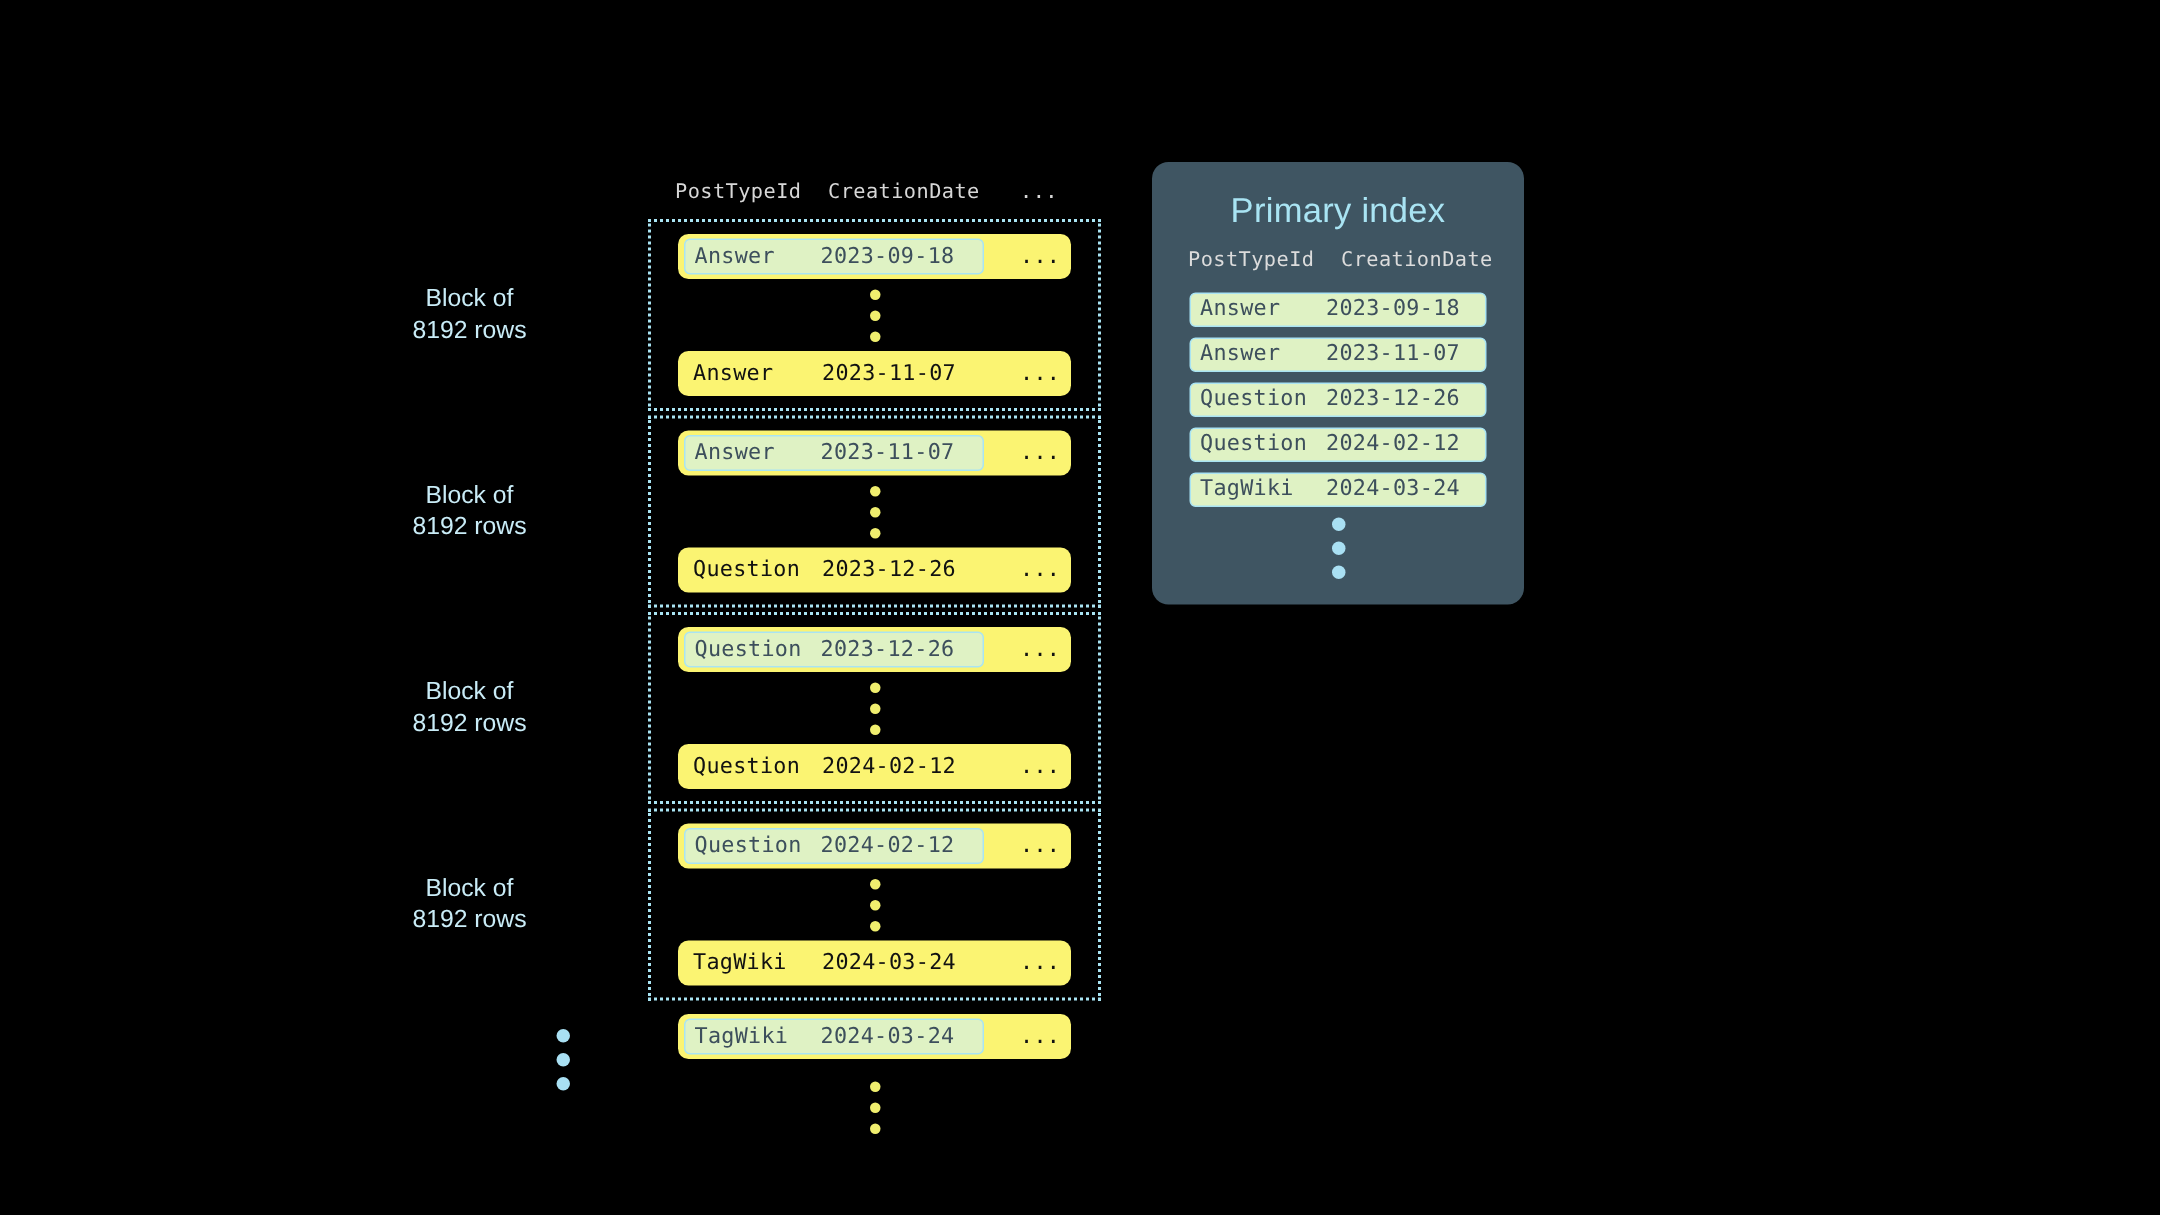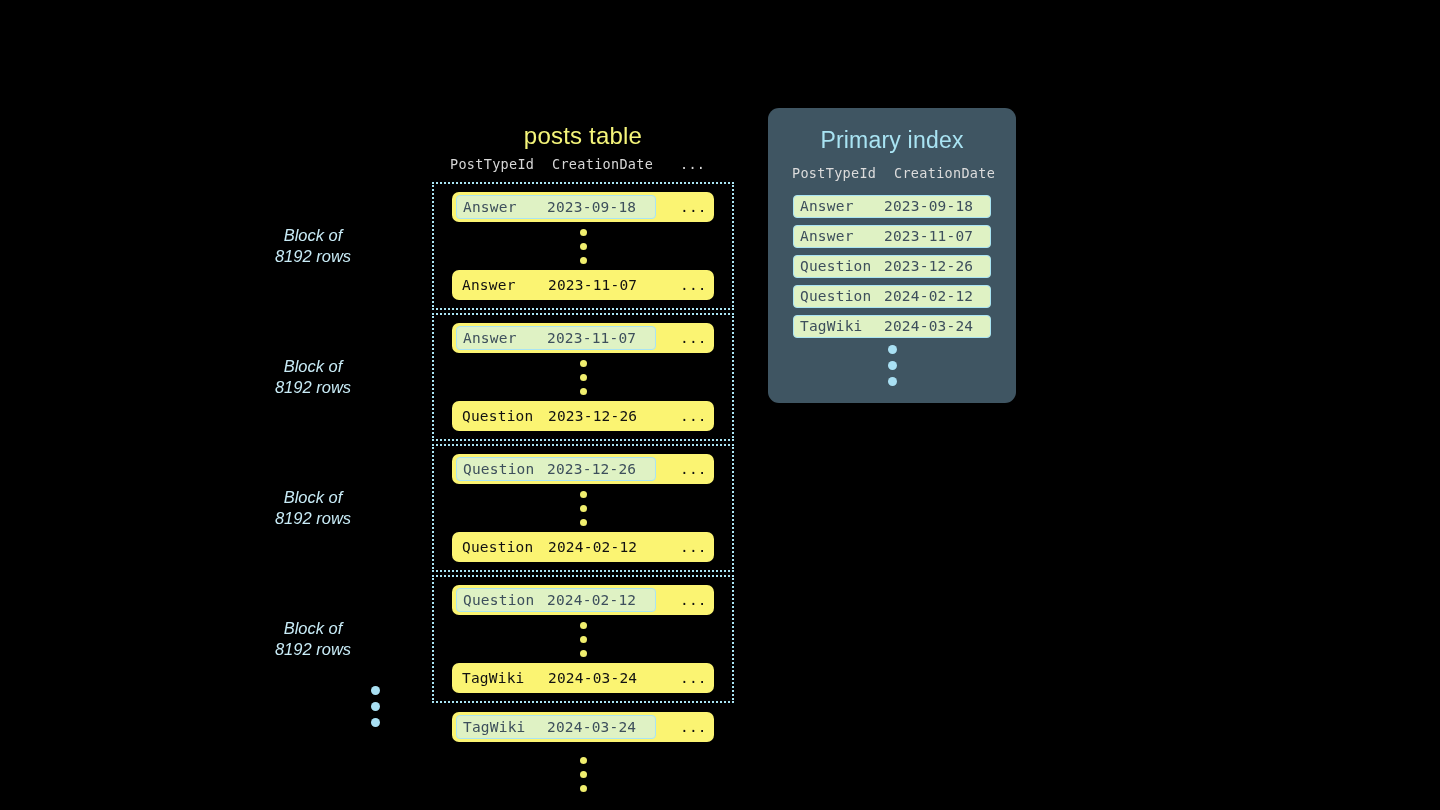--- a/index.html
+++ b/index.html
@@ -34,21 +34,20 @@
     padding: 8px 0 8px 0;
     margin-bottom: 3px;
   }
   .block-label {
     position: absolute; right: 100%; top: 50%;
     transform: translateY(-50%);
     margin-right: 56px;
     width: 130px; text-align: center;
     color: #c9ecf7; font-size: 16.5px; line-height: 21px;
     white-space: pre-line;
-    font-style: italic;
   }
 
   .row {
     position: relative;
     height: 30px; width: 262px;
     margin: 0 auto;
     background: #fbf472;
     border-radius: 7px;
   }
   .row .cell {
@@ -131,21 +130,20 @@
   }
   .pi-dots i { display: block; width: 9px; height: 9px; border-radius: 50%; background: #a9e0f3; }
 </style>
 </head>
 <body>
 
 <div id="stage">
 
   <div id="posts-table">
 
-    <div class="table-title">posts table</div>
 
     <div class="col-headers">
       <span class="ch ch-type">PostTypeId</span>
       <span class="ch ch-date">CreationDate</span>
       <span class="ch ch-rest">...</span>
     </div>
 
     <div id="blocks-container">
         <div class="block">
           <div class="block-label">Block of

